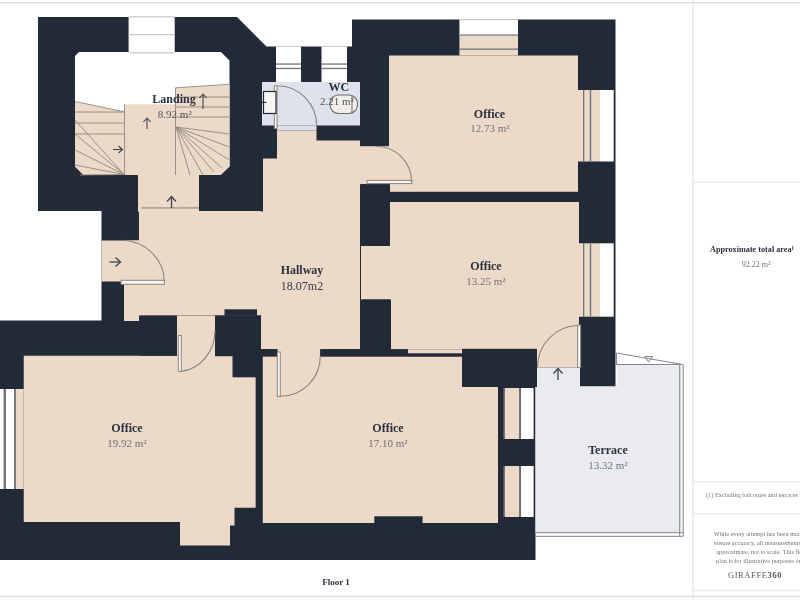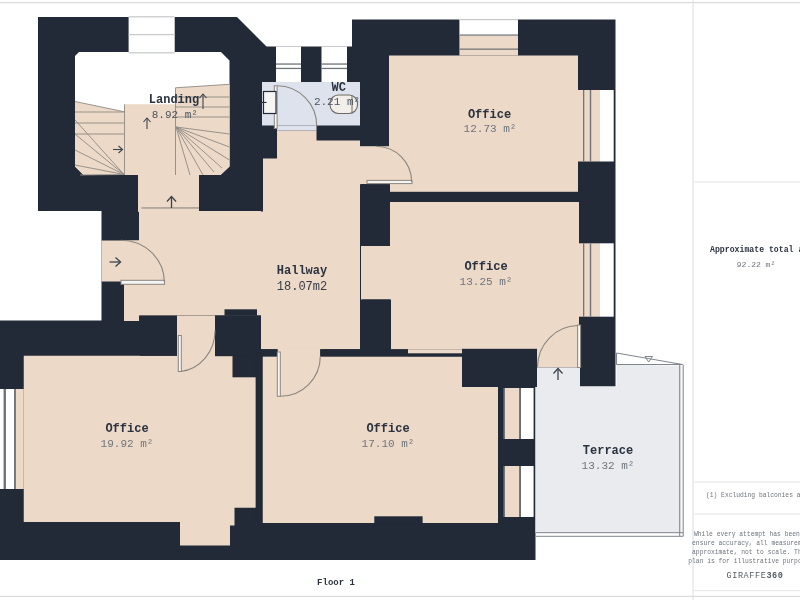--- a/index.html
+++ b/index.html
@@ -1,17 +1,17 @@
 <!DOCTYPE html>
 <html><head>
 <meta charset="utf-8">
 <style>
   html,body{margin:0;padding:0;background:#ffffff;}
   .page{position:relative;width:800px;height:600px;overflow:hidden;background:#fff;
-        font-family:Liberation Mono, monospace;}
+        font-family:Liberation Serif, serif;}
   svg{display:block}
 </style>
 </head>
 <body>
 <div class="page">
 <svg width="800" height="600" viewBox="0 0 800 600">
 <defs></defs>
 
 <rect x="0" y="0" width="800" height="600" fill="#ffffff"></rect>
 

